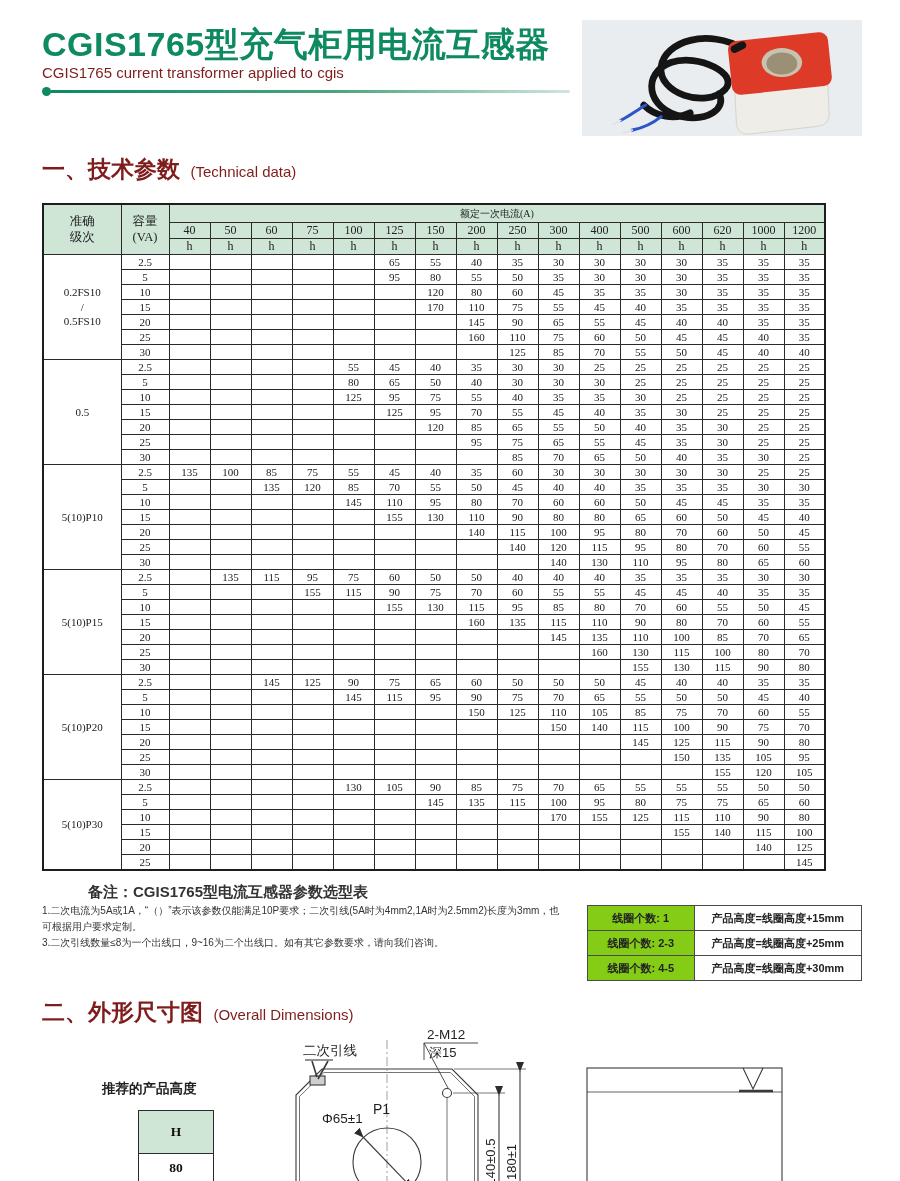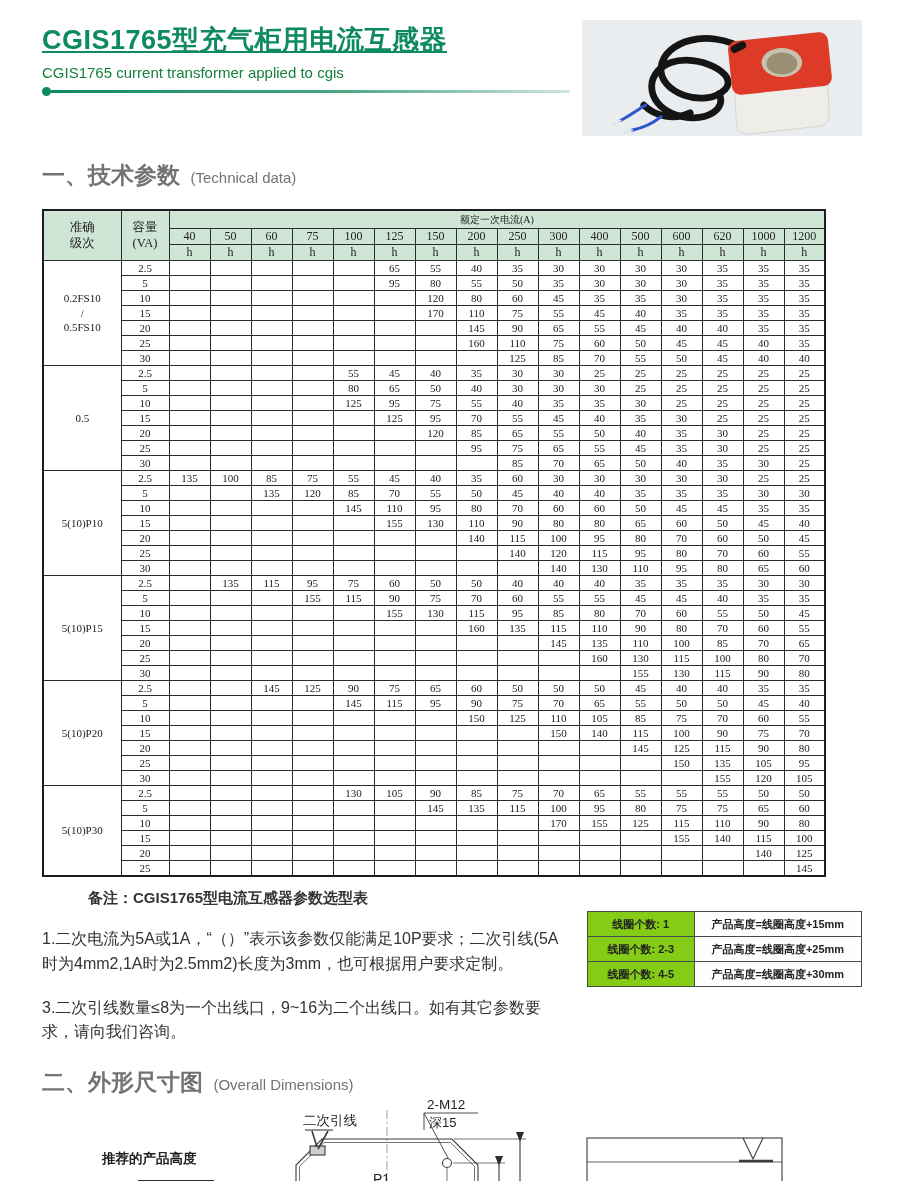--- a/index.html
+++ b/index.html
@@ -2,29 +2,29 @@
 <html><head>
 <meta charset="utf-8">
 <style>
   html,body{margin:0;padding:0;background:#fff;}
   body{width:900px;height:1181px;position:relative;font-family:"Liberation Sans",sans-serif;color:#222;overflow:hidden;}
   .page{padding:18px 38px 0 42px;}
 
   
   .hdr{display:flex;justify-content:space-between;align-items:flex-start;}
   .title-block{padding-top:8px;flex:1;}
-  .page-title{color:#0d8a5f;font-size:27px;font-weight:bold;line-height:1.1;letter-spacing:.5px;text-decoration:underline;}
-  .page-subtitle{color:#15803d;font-size:15px;margin-top:8px;}
+  .page-title{color:#0d8a5f;font-size:34px;font-weight:bold;line-height:1.1;letter-spacing:.5px;}
+  .page-subtitle{color:#7f1d1d;font-size:15px;margin-top:1px;}
   .title-rule{margin-top:6px;width:540px;height:9px;position:relative;}
   .title-rule .dot{position:absolute;left:0;top:0;width:9px;height:9px;border-radius:50%;background:#0d8a5f;}
   .title-rule .line{position:absolute;left:8px;top:3px;width:520px;height:3px;background:linear-gradient(to right,#0d8a5f 0%,#4aa57f 55%,#cfe6da 100%);border-radius:2px;}
   .photo{width:290px;height:120px;display:block;}
 
   
-  .section-heading{margin-top:22px;color:#737373;}
+  .section-heading{margin-top:16px;color:#7f1d1d;}
   .section-heading .cn{font-size:23px;font-weight:bold;}
   .section-heading .en{font-size:15px;margin-left:6px;}
 
   
   .table-wrap{position:relative;margin-top:9px;width:782px;}
   .watermark{position:absolute;left:290px;top:330px;width:210px;height:230px;opacity:.10;pointer-events:none;}
   .watermark .c1{position:absolute;left:0;top:20px;width:180px;height:180px;border:14px solid #8aa0b0;border-radius:50%;}
   .watermark .c2{position:absolute;left:40px;top:0;width:150px;height:230px;border-left:12px solid #8aa0b0;border-radius:50%;transform:rotate(32deg);}
   table.main{border-collapse:collapse;table-layout:fixed;width:782px;font-family:"Liberation Serif",serif;position:relative;z-index:1;}
   table.main th,table.main td{border:1px solid #2b2b2b;text-align:center;padding:0;overflow:hidden;}
@@ -36,21 +36,21 @@
   table.main thead th.span-head{font-size:10px;}
   table.main tbody td{height:14px;line-height:13px;font-size:11px;background:#fff;color:#1a1a1a;}
   table.main tbody tr.grp td{border-top:1.6px solid #1d1d1d;}
   table.main td.cls{font-size:11px;white-space:pre-line;line-height:1.35;}
   table.main th.cls-h,table.main th.va-h{font-size:12.5px;line-height:1.25;}
 
   
   .notes-row{display:flex;margin-top:12px;align-items:flex-start;}
   .notes{width:565px;}
   .notes-title{font-size:15px;font-weight:bold;color:#333;margin-left:46px;}
-  .note-line{font-size:16px;color:#333;line-height:1.55;margin-top:19px;}
+  .note-line{font-size:10px;color:#333;line-height:1.55;margin-top:1px;}
   .coil-table{margin-left:18px;margin-top:22px;border-collapse:collapse;}
   .coil-table td{border:1.5px solid #4a4a4a;font-size:11px;font-weight:bold;color:#222;text-align:center;height:22px;}
   .coil-table td.l{width:112px;background:#84cc16;}
   .coil-table td.r{width:176px;background:#fefefe;}
 
   
   .draw-row{position:relative;height:300px;margin-top:4px;}
   .hgt-block{position:absolute;left:68px;top:48px;}
   .hgt-title{font-size:13.5px;font-weight:bold;color:#222;margin-bottom:12px;margin-left:-8px;}
   table.hgt{border-collapse:collapse;font-family:"Liberation Serif",serif;margin-left:28px;}

